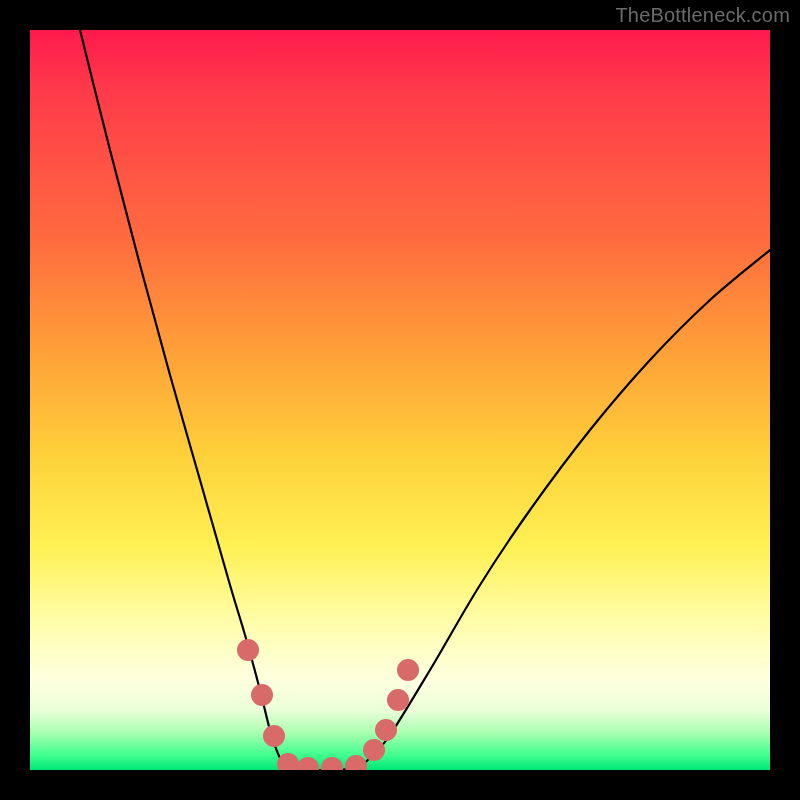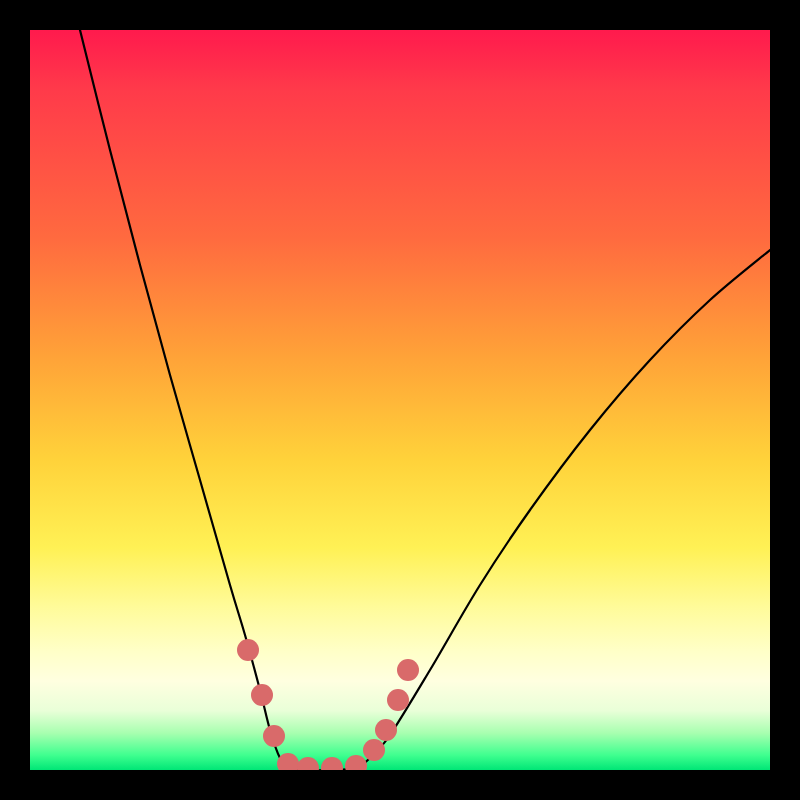--- a/index.html
+++ b/index.html
@@ -59,20 +59,21 @@
     font-size: 20px;
     font-weight: 500;
     letter-spacing: 0.2px;
     user-select: none;
   }
 </style>
 </head>
 <body>
 
 <div class="frame">
+  <div class="watermark">TheBottleneck.com</div>
 
   <div class="plot-area">
     <div class="gradient-bg"></div>
 
     <svg class="curve" viewBox="0 0 740 740" preserveAspectRatio="none">
       <path id="curve-path" fill="none" stroke="#000" stroke-width="2.2" stroke-linecap="round" d="M 50 0 C 55 20, 70 80.83333333333334, 80 120 C 90 159.16666666666666, 100 197.5, 110 235 C 120 272.5, 130 309.1666666666667, 140 345 C 150 380.8333333333333, 160 415, 170 450 C 180 485, 192.5 529.1666666666666, 200 555 C 207.5 580.8333333333334, 210 587.5, 215 605 C 220 622.5, 225.83333333333334 644.1666666666666, 230 660 C 234.16666666666666 675.8333333333334, 236.66666666666666 688.6666666666666, 240 700 C 243.33333333333334 711.3333333333334, 246.66666666666666 721.6666666666666, 250 728 C 253.33333333333334 734.3333333333334, 255.83333333333334 736, 260 738 C 264.1666666666667 740, 268.3333333333333 739.6666666666666, 275 740 C 281.6666666666667 740.3333333333334, 291.6666666666667 740.3333333333334, 300 740 C 308.3333333333333 739.6666666666666, 318.3333333333333 740, 325 738 C 331.6666666666667 736, 334.1666666666667 733.5, 340 728 C 345.8333333333333 722.5, 350 719.6666666666666, 360 705 C 370 690.3333333333334, 385 665, 400 640 C 415 615, 433.3333333333333 581.6666666666666, 450 555 C 466.6666666666667 528.3333333333334, 481.6666666666667 505.8333333333333, 500 480 C 518.3333333333334 454.1666666666667, 540 425, 560 400 C 580 375, 600 351.6666666666667, 620 330 C 640 308.3333333333333, 660 288.3333333333333, 680 270 C 700 251.66666666666666, 730 228.33333333333334, 740 220"></path>
       <g id="marker-group">
           <circle cx="218" cy="620" r="11" fill="#d96a6a"></circle>
           <circle cx="232" cy="665" r="11" fill="#d96a6a"></circle>
           <circle cx="244" cy="706" r="11" fill="#d96a6a"></circle>

